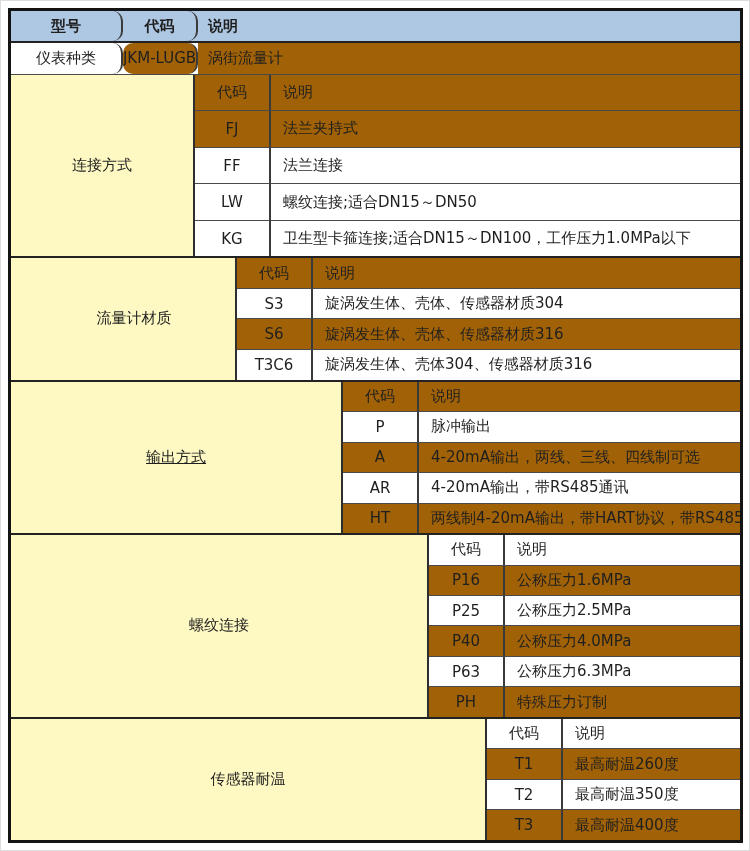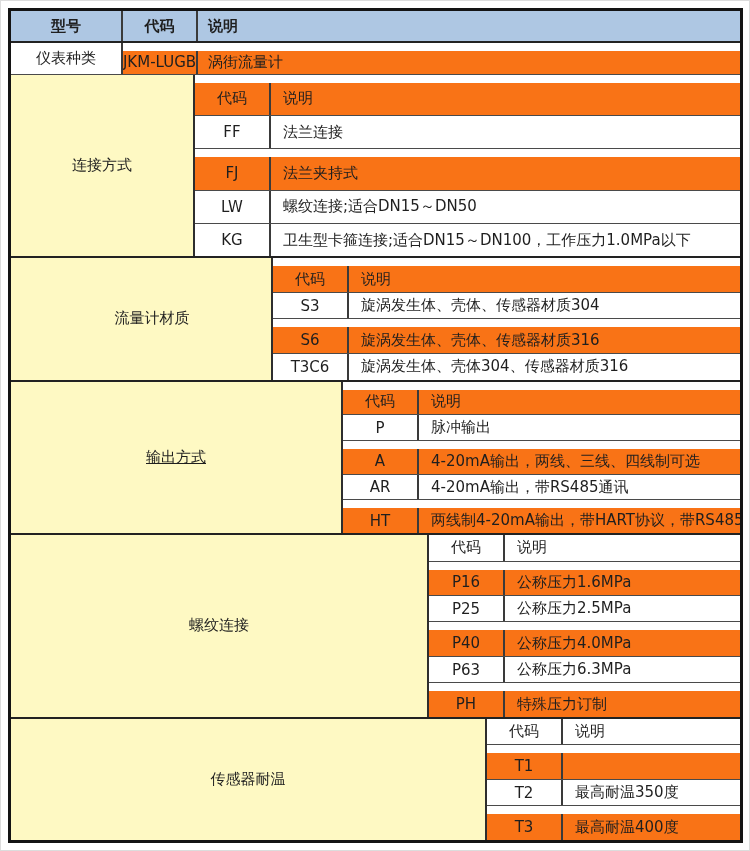--- a/index.html
+++ b/index.html
@@ -13,34 +13,34 @@
     display:flex; flex-direction:column;
     background:#ffffff;
     font-size:15px;
   }
 
   
   .trow { display:flex; flex:1 1 0; border-bottom:1px solid #4a4a4a; min-height:0; }
   .trow.sep { border-bottom:2px solid #222222; }
 
   .cell { display:flex; align-items:center; min-width:0; white-space:nowrap; overflow:hidden; }
-  .center { justify-content:center; }
+  .center { justify-content:center;border-radius:10px; }
   .c1 { width:112px; border-right:2px solid #3a3a3a; }
   .c2 { width:75px;  border-right:2px solid #3a3a3a; }
   .c3 { flex:1; padding-left:10px; }
 
   .hdr { background:#aec7e3; font-weight:bold; }
-  .b   { background:#f97316;margin-top:8px; }
+  .b   { background:#a16207; }
 
   
   .section { display:flex; border-bottom:2px solid #222222; min-height:0; }
   .section:last-child { border-bottom:none; }
   .f4 { flex:4 1 0; } .f5 { flex:5 1 0; } .f6 { flex:6 1 0; }
   .sec-label { border-right:2px solid #2e2e2e; display:flex; align-items:center; justify-content:center; background:#fef9c3; }
-  .lw0 { width:184px; } .lw1 { width:262px;padding-left:22px; } .lw2 { width:332px;text-decoration:underline; } .lw3 { width:418px; } .lw4 { width:476px; }
+  .lw0 { width:184px; } .lw1 { width:226px;padding-left:22px; } .lw2 { width:332px;text-decoration:underline; } .lw3 { width:418px; } .lw4 { width:476px; }
   .sub { flex:1; display:flex; flex-direction:column; min-width:0; }
   .srow { display:flex; flex:1 1 0; border-bottom:1px solid #4a4a4a; min-height:0; }
   .sub .srow:last-child { border-bottom:none; }
   .code { width:76px; border-right:2px solid #3a3a3a; display:flex; align-items:center; justify-content:center; }
   .desc { flex:1; padding-left:12px; display:flex; align-items:center; white-space:nowrap; overflow:hidden; }
 </style>
 </head>
 <body>
 
 <div class="page">
@@ -59,27 +59,27 @@
     </div>
 
 
     <div class="section f6">
       <div class="sec-label lw0">连接方式</div>
       <div class="sub">
         <div class="srow b">
           <div class="code">代码</div>
           <div class="desc">说明</div>
         </div>
+        <div class="srow b">
+          <div class="code">FJ</div>
+          <div class="desc">法兰夹持式</div>
+        </div>
         <div class="srow">
           <div class="code">FF</div>
           <div class="desc">法兰连接</div>
-        </div>
-        <div class="srow b">
-          <div class="code">FJ</div>
-          <div class="desc">法兰夹持式</div>
         </div>
         <div class="srow">
           <div class="code">LW</div>
           <div class="desc">螺纹连接;适合DN15～DN50</div>
         </div>
         <div class="srow">
           <div class="code">KG</div>
           <div class="desc">卫生型卡箍连接;适合DN15～DN100，工作压力1.0MPa以下</div>
         </div>
       </div>
@@ -165,20 +165,21 @@
 
     <div class="section f4">
       <div class="sec-label lw4">传感器耐温</div>
       <div class="sub">
         <div class="srow">
           <div class="code">代码</div>
           <div class="desc">说明</div>
         </div>
         <div class="srow b">
           <div class="code">T1</div>
+          <div class="desc">最高耐温260度</div>
         </div>
         <div class="srow">
           <div class="code">T2</div>
           <div class="desc">最高耐温350度</div>
         </div>
         <div class="srow b">
           <div class="code">T3</div>
           <div class="desc">最高耐温400度</div>
         </div>
       </div>

